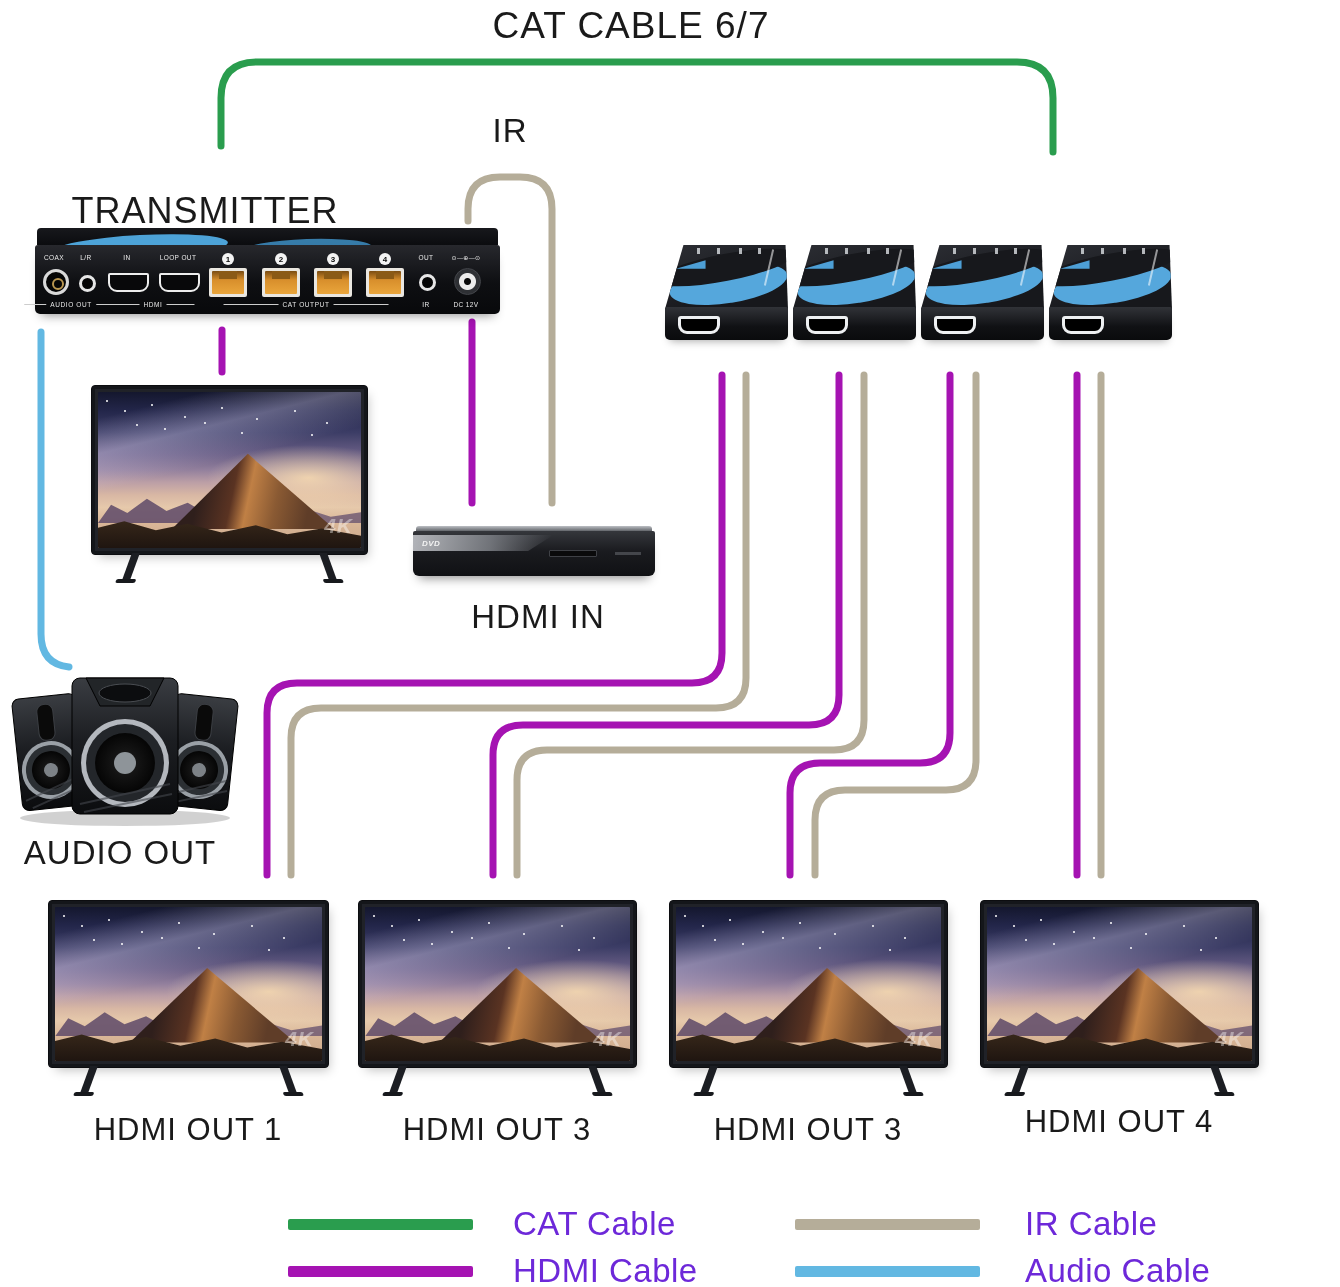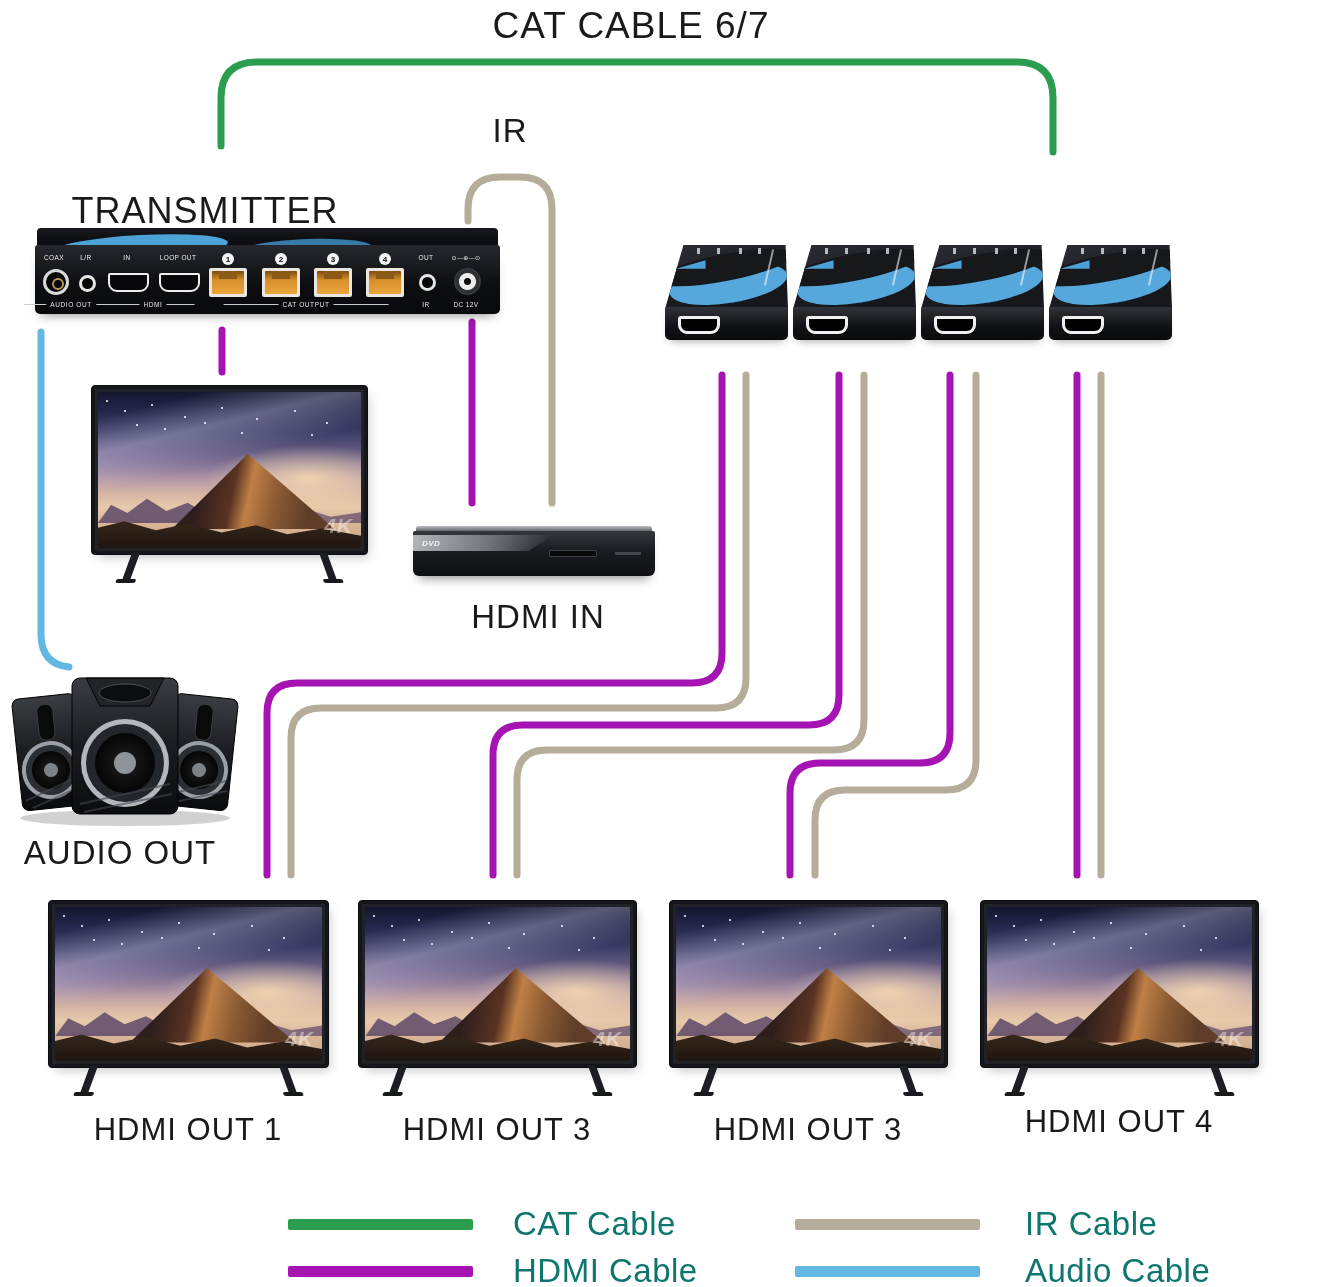--- a/index.html
+++ b/index.html
@@ -123,21 +123,21 @@
               font-style:italic; color:#f2f2f2; letter-spacing:.5px; }
   .dvd-tray { position:absolute; right:58px; top:19px; width:46px; height:5px;
               background:#0a0a0b; border:1px solid #3f4146; border-radius:1px; }
   .dvd-btns { position:absolute; right:14px; top:21px; width:26px; height:3px; background:#44464b; }
 
   
   .speakers { position:absolute; left:6px; top:666px; z-index:2; }
 
   
   .swatch { position:absolute; width:185px; height:11px; border-radius:2px; }
-  .leg-lbl { position:absolute; font-size:33px; letter-spacing:.5px; color:#0f766e; white-space:nowrap; }
+  .leg-lbl { position:absolute; font-size:33px; letter-spacing:.5px; color:#6d28d9; white-space:nowrap; }
 </style>
 </head>
 <body>
 
 <div class="canvas">
 
   <svg class="cables" width="1340" height="1287" viewBox="0 0 1340 1287">
     <path d="M 221 146 L 221 98 Q 221 62 257 62 L 1017 62 Q 1053 62 1053 98 L 1053 152" stroke="#2a9d4e"></path>
     <path d="M 468 221 L 468 209 Q 468 177 500 177 L 520 177 Q 552 177 552 209 L 552 503" stroke="#b5ad99"></path>
     <path d="M 41 332 L 41 634 Q 41 664 69 667" stroke="#62b8e2"></path>

